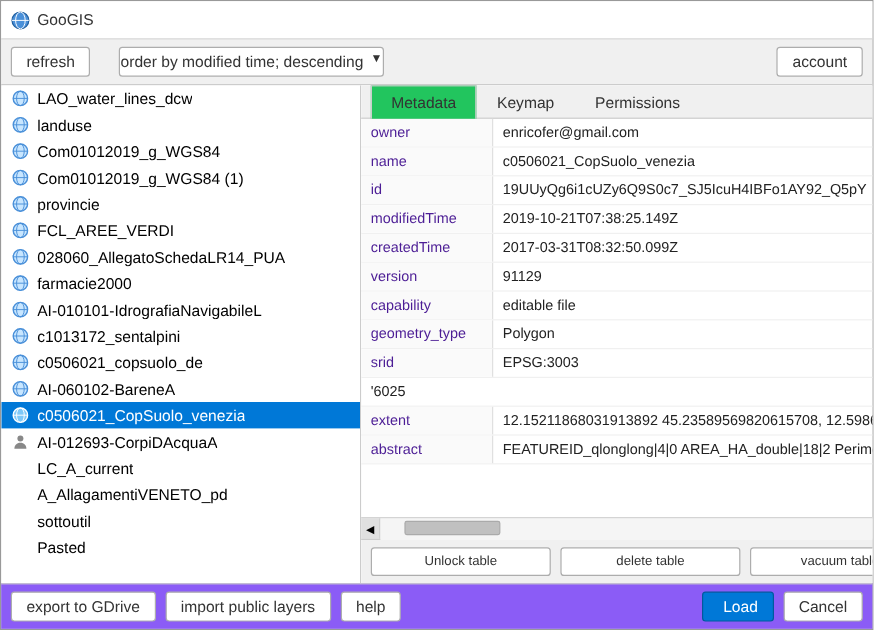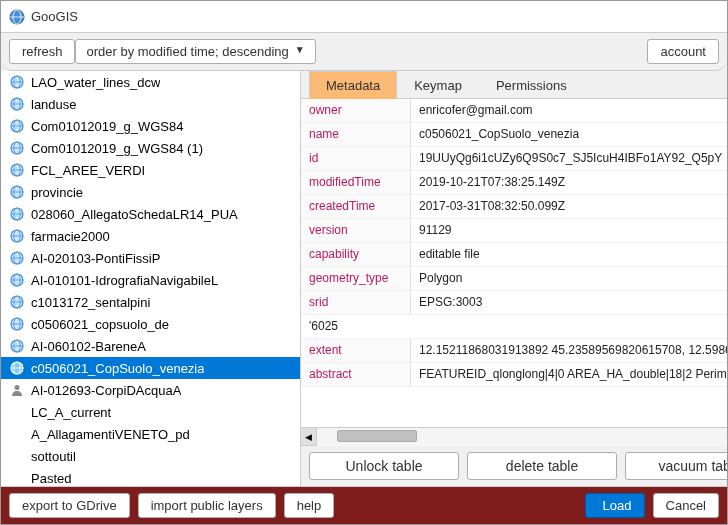--- a/index.html
+++ b/index.html
@@ -35,43 +35,42 @@
     .title-text {
       font-size: 13px;
       color: #333;
     }
     .toolbar {
       background: #f0f0f0;
       border-bottom: 1px solid #ccc;
       padding: 6px 8px;
       display: flex;
       align-items: center;
-      gap: 0;
-      border-radius: 12px;
+      gap: 24px;
     }
     .btn {
       background: #fff;
       border: 1px solid #adadad;
       border-radius: 3px;
       padding: 4px 12px;
       cursor: pointer;
       font-size: 13px;
       color: #333;
     }
     .btn-primary {
       background: #0078d7;
       color: #fff;
       border: 1px solid #005a9e;
       padding-left: 17px;
     }
     .dropdown-btn {
       background: #fff;
       border: 1px solid #adadad;
       border-radius: 3px;
-      padding: 4px 10px;
+      padding: 4px 0;
       cursor: pointer;
       font-size: 13px;
       color: #333;
       display: flex;
       align-items: flex-start;
       gap: 6px;
     }
     .dropdown-arrow { font-size: 10px; }
     .spacer { flex: 1; }
     .main-content {
@@ -137,39 +136,39 @@
       padding: 6px 16px;
       cursor: pointer;
       font-size: 13px;
       border: 1px solid transparent;
       border-bottom: none;
       margin-bottom: -1px;
       background: transparent;
       color: #333;
     }
     .tab.active {
-      background: #fdba74;
+      background: #22c55e;
       border-color: #ccc;
       border-bottom-color: #fff;
     }
     .metadata-table {
       flex: 1;
       overflow-y: auto;
       overflow-x: hidden;
     }
     .meta-row {
       display: flex;
       border-bottom: 1px solid #f0f0f0;
       min-height: 24px;
     }
     .meta-key {
       width: 110px;
       min-width: 110px;
       padding: 4px 8px;
-      color: #be185d;
+      color: #4c1d95;
       font-size: 12px;
       background: #fafafa;
       border-right: 1px solid #e0e0e0;
     }
     .meta-value {
       padding: 4px 8px;
       font-size: 12px;
       color: #222;
       flex: 1;
       overflow: hidden;
@@ -183,31 +182,31 @@
       border-top: 1px solid #ccc;
       background: #f0f0f0;
     }
     .action-btn {
       flex: 1;
       padding: 5px 4px;
       background: #fff;
       border: 1px solid #adadad;
       border-radius: 3px;
       cursor: pointer;
-      font-size: 14px;
+      font-size: 11px;
       color: #333;
       text-align: center;
     }
     .bottom-bar {
       display: flex;
       padding: 6px 8px;
       gap: 8px;
       align-items: flex-start;
       border-top: 1px solid #ccc;
-      background: #7f1d1d;
+      background: #8b5cf6;
     }
     .bottom-bar .spacer { flex: 1; }
     
     ::-webkit-scrollbar { width: 14px; }
     ::-webkit-scrollbar-track { background: #f5f5f5; border-left: 1px solid #ddd; }
     ::-webkit-scrollbar-thumb { background: #c0c0c0; border: 1px solid #aaa; border-radius: 2px; }
   </style>
 </head>
 <body>
 
@@ -278,61 +277,51 @@
             <span class="list-item-label">Com01012019_g_WGS84 (1)</span>
           </div>
           <div class="list-item">
             <span class="list-item-icon">
               <svg width="14" height="14" viewBox="0 0 14 14">
         <circle cx="7" cy="7" r="6" fill="#c8e6ff" stroke="#4a90d9" stroke-width="1.2"></circle>
         <ellipse cx="7" cy="7" rx="3.2" ry="6" fill="none" stroke="#4a90d9" stroke-width="0.8"></ellipse>
         <line x1="1" y1="7" x2="13" y2="7" stroke="#4a90d9" stroke-width="0.8"></line>
       </svg>
             </span>
+            <span class="list-item-label">provincie</span>
+          </div>
+          <div class="list-item">
+            <span class="list-item-icon">
+              <svg width="14" height="14" viewBox="0 0 14 14">
+        <circle cx="7" cy="7" r="6" fill="#c8e6ff" stroke="#4a90d9" stroke-width="1.2"></circle>
+        <ellipse cx="7" cy="7" rx="3.2" ry="6" fill="none" stroke="#4a90d9" stroke-width="0.8"></ellipse>
+        <line x1="1" y1="7" x2="13" y2="7" stroke="#4a90d9" stroke-width="0.8"></line>
+      </svg>
+            </span>
             <span class="list-item-label">FCL_AREE_VERDI</span>
           </div>
           <div class="list-item">
             <span class="list-item-icon">
               <svg width="14" height="14" viewBox="0 0 14 14">
         <circle cx="7" cy="7" r="6" fill="#c8e6ff" stroke="#4a90d9" stroke-width="1.2"></circle>
         <ellipse cx="7" cy="7" rx="3.2" ry="6" fill="none" stroke="#4a90d9" stroke-width="0.8"></ellipse>
         <line x1="1" y1="7" x2="13" y2="7" stroke="#4a90d9" stroke-width="0.8"></line>
       </svg>
             </span>
-            <span class="list-item-label">provincie</span>
-          </div>
-          <div class="list-item">
-            <span class="list-item-icon">
-              <svg width="14" height="14" viewBox="0 0 14 14">
-        <circle cx="7" cy="7" r="6" fill="#c8e6ff" stroke="#4a90d9" stroke-width="1.2"></circle>
-        <ellipse cx="7" cy="7" rx="3.2" ry="6" fill="none" stroke="#4a90d9" stroke-width="0.8"></ellipse>
-        <line x1="1" y1="7" x2="13" y2="7" stroke="#4a90d9" stroke-width="0.8"></line>
-      </svg>
-            </span>
             <span class="list-item-label">028060_AllegatoSchedaLR14_PUA</span>
           </div>
           <div class="list-item">
             <span class="list-item-icon">
               <svg width="14" height="14" viewBox="0 0 14 14">
         <circle cx="7" cy="7" r="6" fill="#c8e6ff" stroke="#4a90d9" stroke-width="1.2"></circle>
         <ellipse cx="7" cy="7" rx="3.2" ry="6" fill="none" stroke="#4a90d9" stroke-width="0.8"></ellipse>
         <line x1="1" y1="7" x2="13" y2="7" stroke="#4a90d9" stroke-width="0.8"></line>
       </svg>
             </span>
             <span class="list-item-label">farmacie2000</span>
-          </div>
-          <div class="list-item">
-            <span class="list-item-icon">
-              <svg width="14" height="14" viewBox="0 0 14 14">
-        <circle cx="7" cy="7" r="6" fill="#c8e6ff" stroke="#4a90d9" stroke-width="1.2"></circle>
-        <ellipse cx="7" cy="7" rx="3.2" ry="6" fill="none" stroke="#4a90d9" stroke-width="0.8"></ellipse>
-        <line x1="1" y1="7" x2="13" y2="7" stroke="#4a90d9" stroke-width="0.8"></line>
-      </svg>
-            </span>
-            <span class="list-item-label">AI-020103-PontiFissiP</span>
           </div>
           <div class="list-item">
             <span class="list-item-icon">
               <svg width="14" height="14" viewBox="0 0 14 14">
         <circle cx="7" cy="7" r="6" fill="#c8e6ff" stroke="#4a90d9" stroke-width="1.2"></circle>
         <ellipse cx="7" cy="7" rx="3.2" ry="6" fill="none" stroke="#4a90d9" stroke-width="0.8"></ellipse>
         <line x1="1" y1="7" x2="13" y2="7" stroke="#4a90d9" stroke-width="0.8"></line>
       </svg>
             </span>
             <span class="list-item-label">AI-010101-IdrografiaNavigabileL</span>

